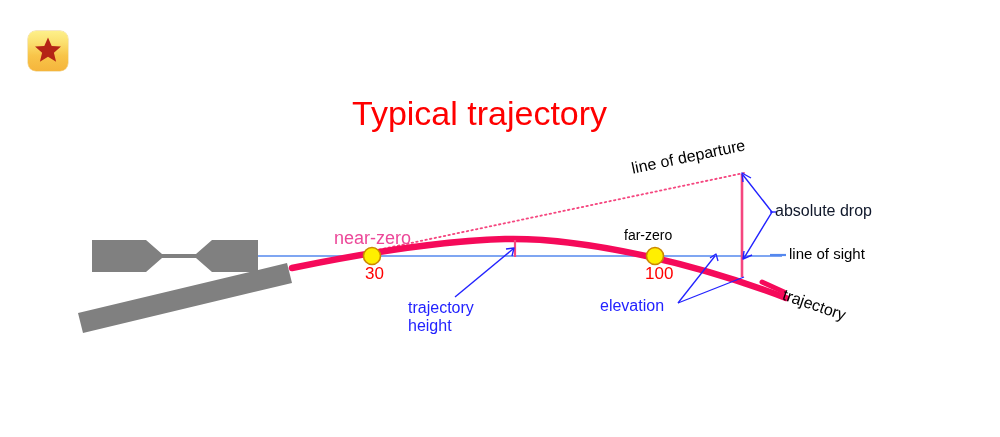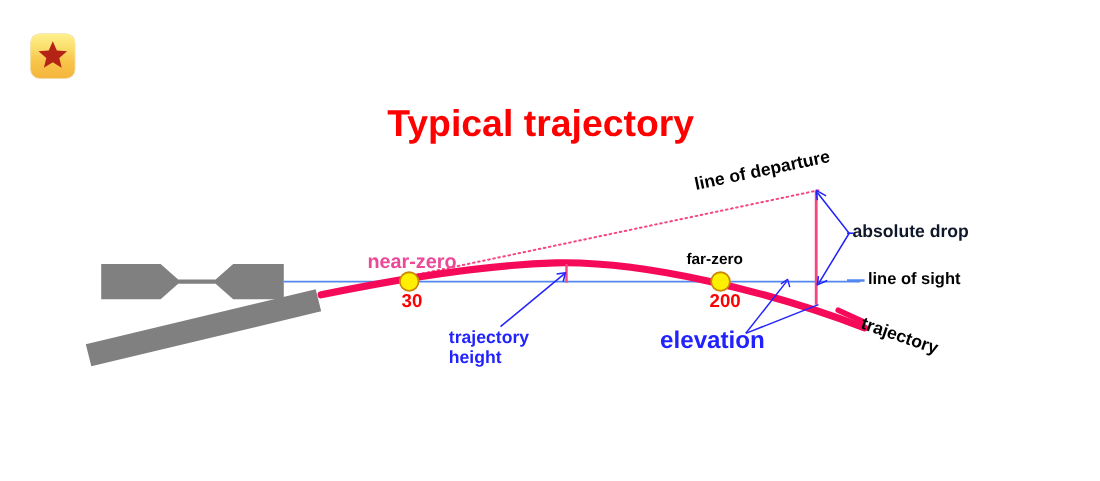--- a/index.html
+++ b/index.html
@@ -10,21 +10,20 @@
   }
   body {
     font-family: "Liberation Sans", sans-serif;
   }
   #stage {
     position: relative;
     width: 1000px;
     height: 374px;
     background: #ffffff;
     overflow: hidden;
-    font-weight: bold;
   }
   #diagram-svg {
     position: absolute;
     left: 0;
     top: 0;
     width: 1000px;
     height: 437px;
   }
   
   #star-icon-button {
@@ -86,21 +85,21 @@
   }
   #label-absolute-drop {
     left: 775px;
     top: 202px;
     font-size: 16px;
     color: #0f172a;
   }
   #label-elevation {
     left: 600px;
     top: 297px;
-    font-size: 22px;
+    font-size: 16px;
     color: #2222ff;
   }
   #label-trajectory-height {
     left: 408px;
     top: 299px;
     font-size: 16px;
     color: #2222ff;
     text-align: left;
     white-space: normal;
     width: 92px;
@@ -192,21 +191,21 @@
 
     <line x1="762" y1="282" x2="784" y2="292" stroke="#f50a5a" stroke-width="5" stroke-linecap="round"></line>
   </svg>
 
   <div class="lbl" id="page-title">Typical trajectory</div>
 
   <div class="lbl" id="label-near-zero">near-zero</div>
   <div class="lbl" id="value-near-zero">30</div>
 
   <div class="lbl" id="label-far-zero">far-zero</div>
-  <div class="lbl" id="value-far-zero">200</div>
+  <div class="lbl" id="value-far-zero">100</div>
 
   <div class="lbl" id="label-line-of-sight">line of sight</div>
 
   <div class="lbl" id="label-line-of-departure">line of departure</div>
 
   <div class="lbl" id="label-absolute-drop">absolute drop</div>
 
   <div class="lbl" id="label-elevation">elevation</div>
 
   <div class="lbl" id="label-trajectory-height">trajectory height</div>

